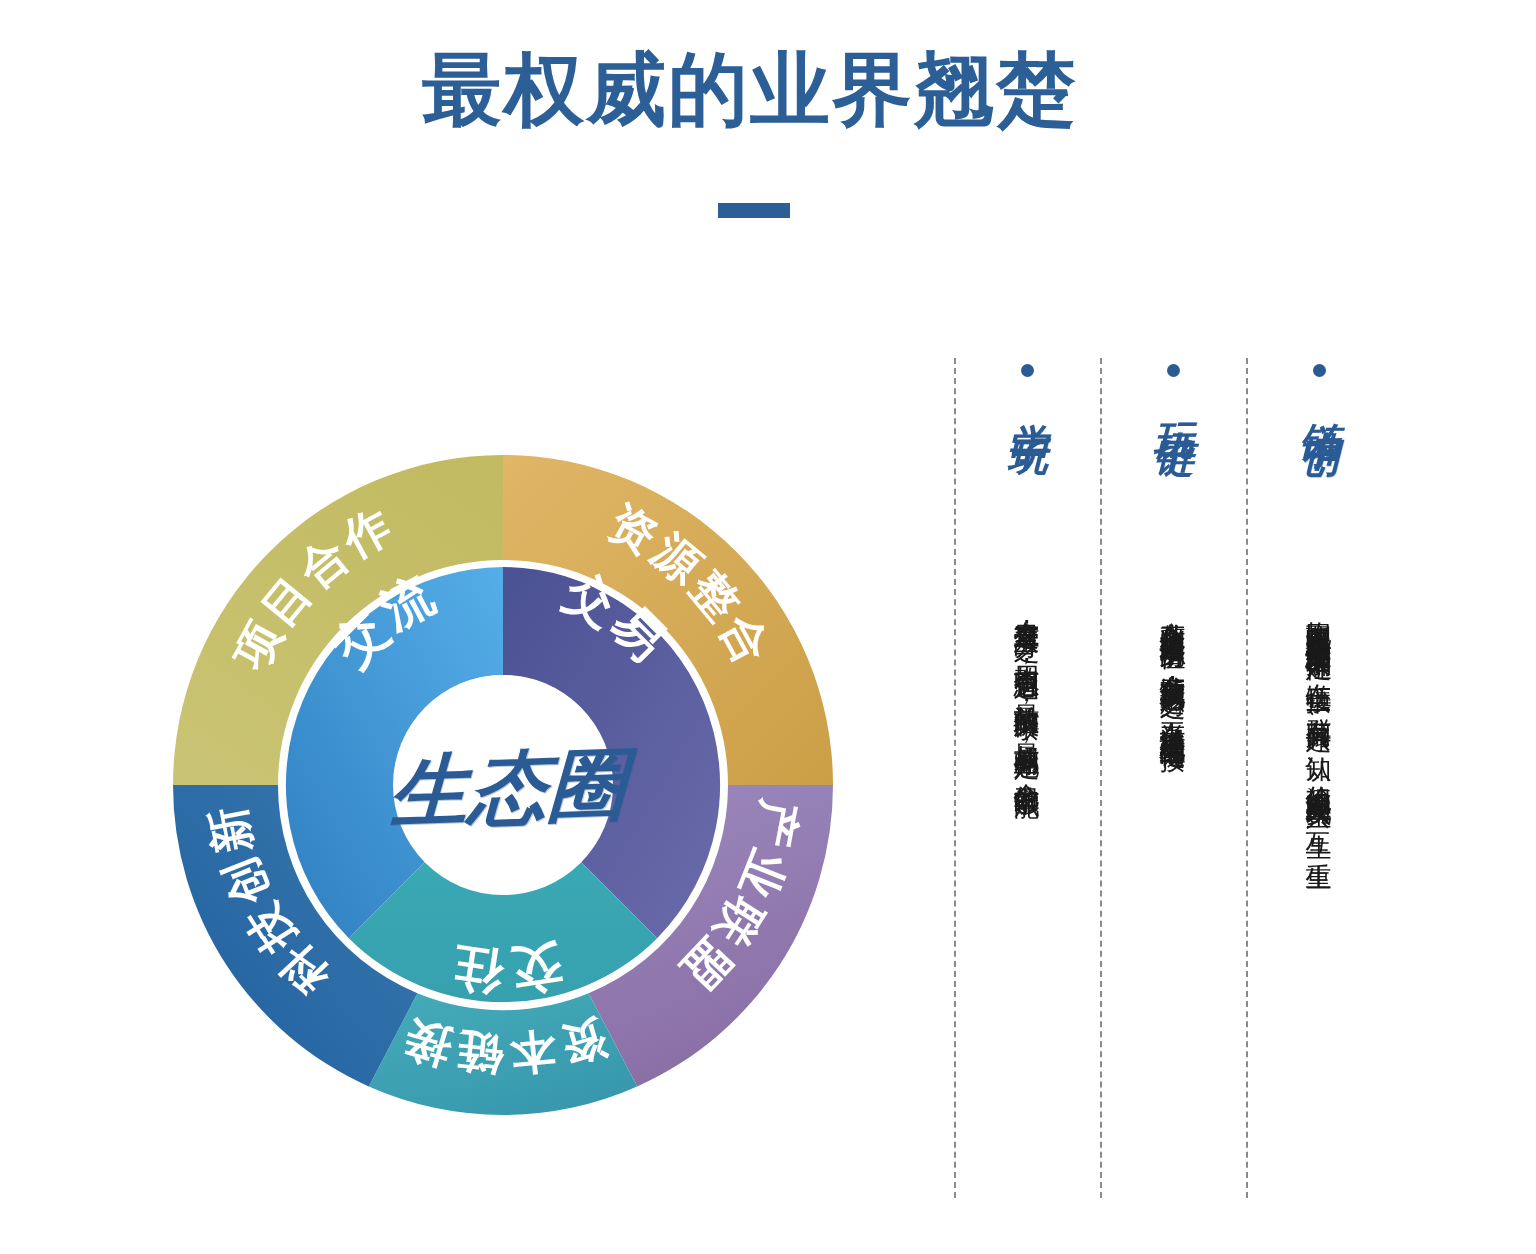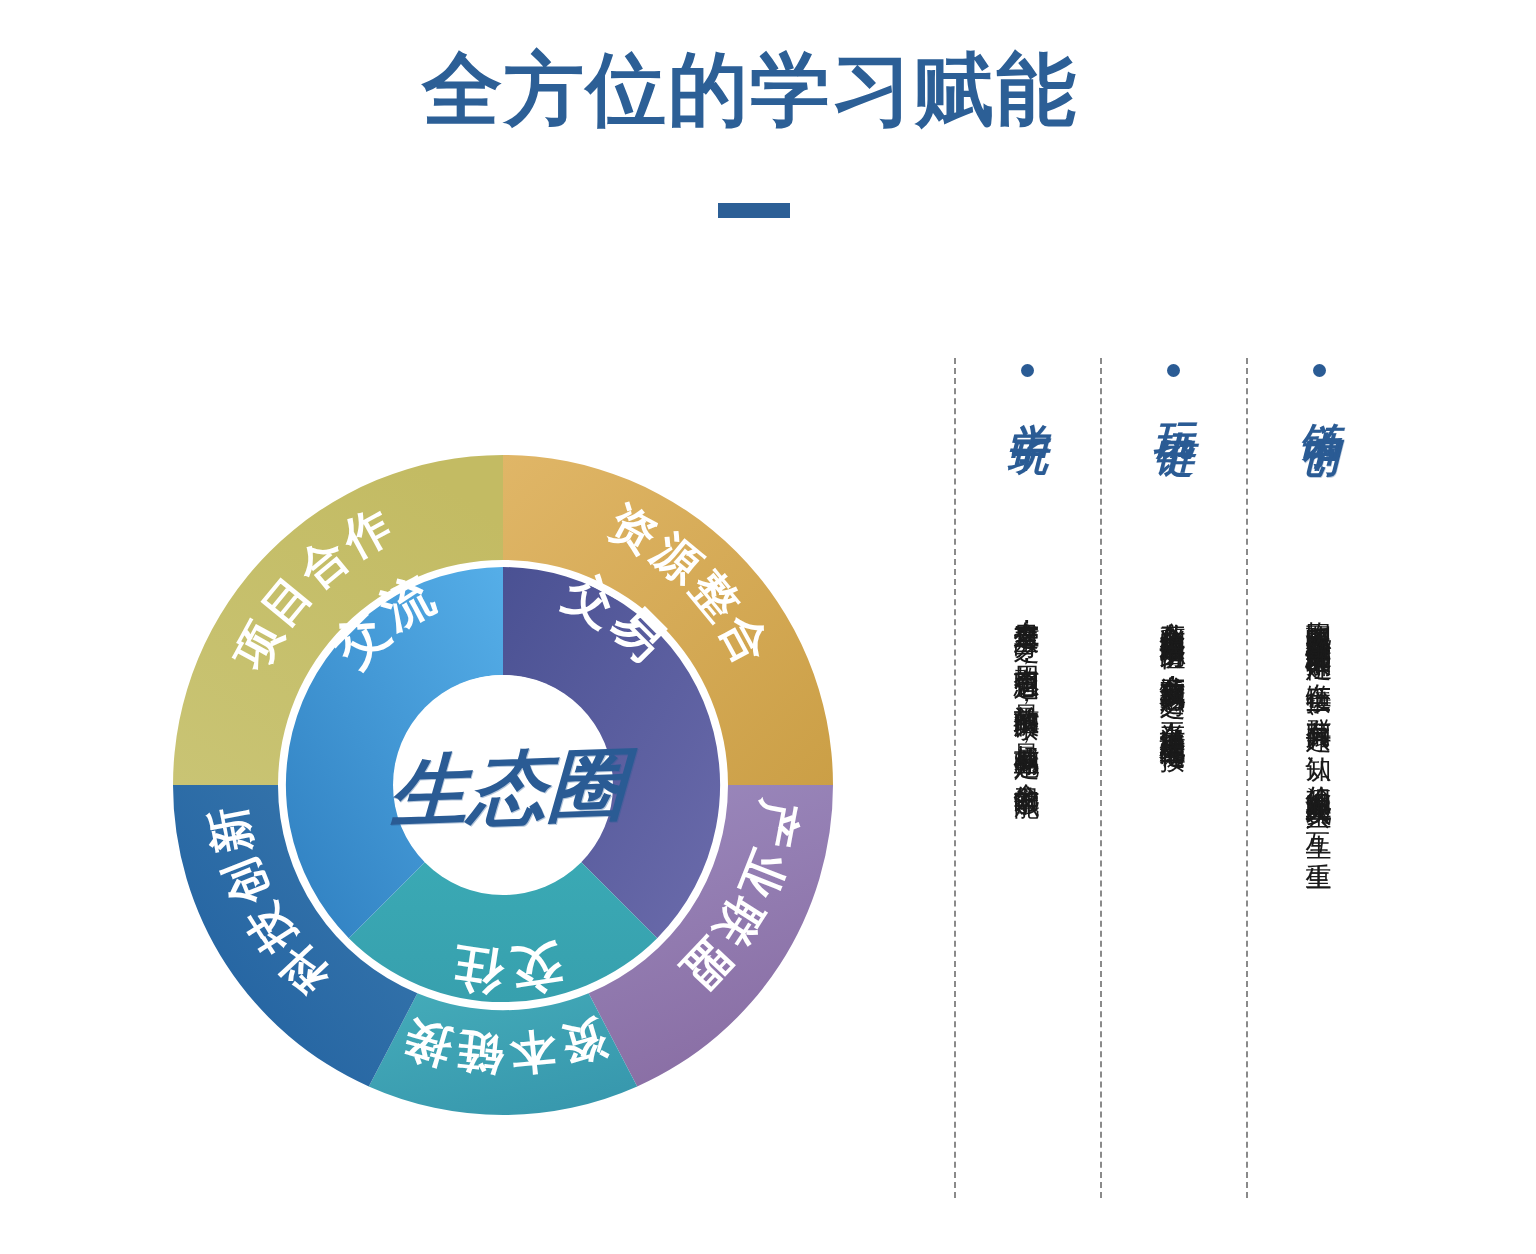--- a/index.html
+++ b/index.html
@@ -164,21 +164,21 @@
     color: #1a1a1a;
     letter-spacing: 1.5px;
     max-height: 620px;
     text-align: left;
   }
 </style>
 </head>
 <body>
 
 <div id="header">
-  <div id="page-title">全方位的学习赋能</div>
+  <div id="page-title">最权威的业界翘楚</div>
   <div id="title-underline"></div>
 </div>
 
 <div id="donut-wrap">
   <svg id="donut-svg" viewBox="0 0 830 850">
     <defs>
 
       <linearGradient id="g-gold" x1="0" y1="0" x2="1" y2="1">
         <stop offset="0%" stop-color="#e0b667"></stop>
           <stop offset="100%" stop-color="#cb9f46"></stop>

